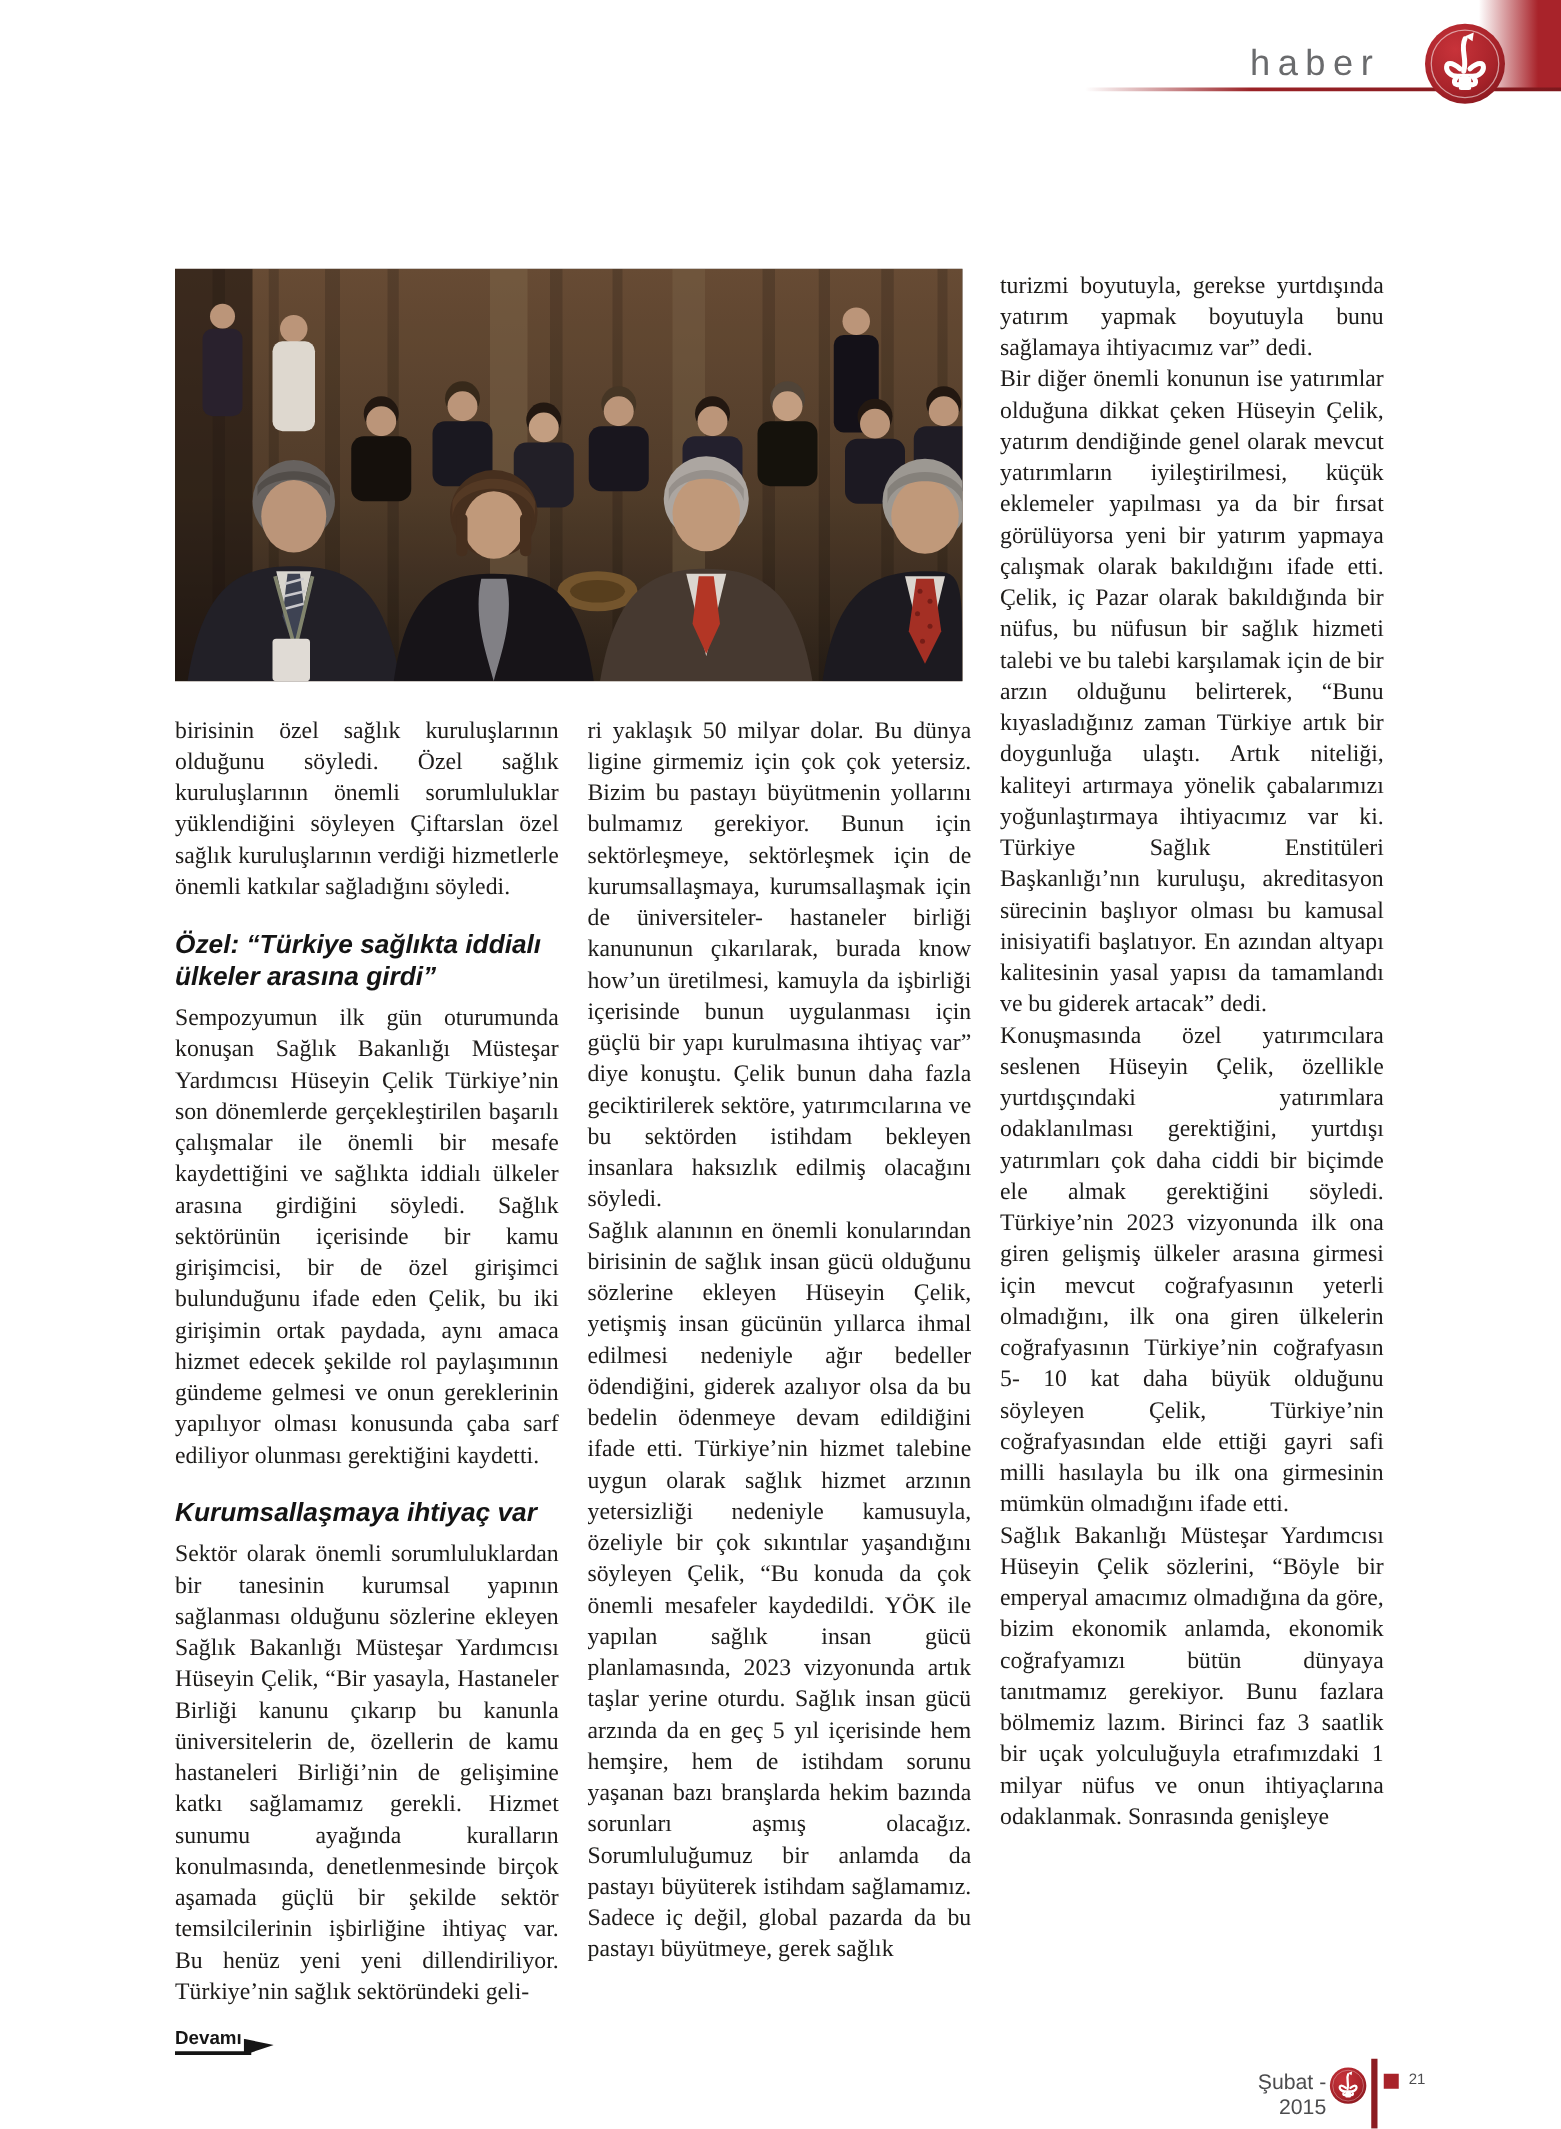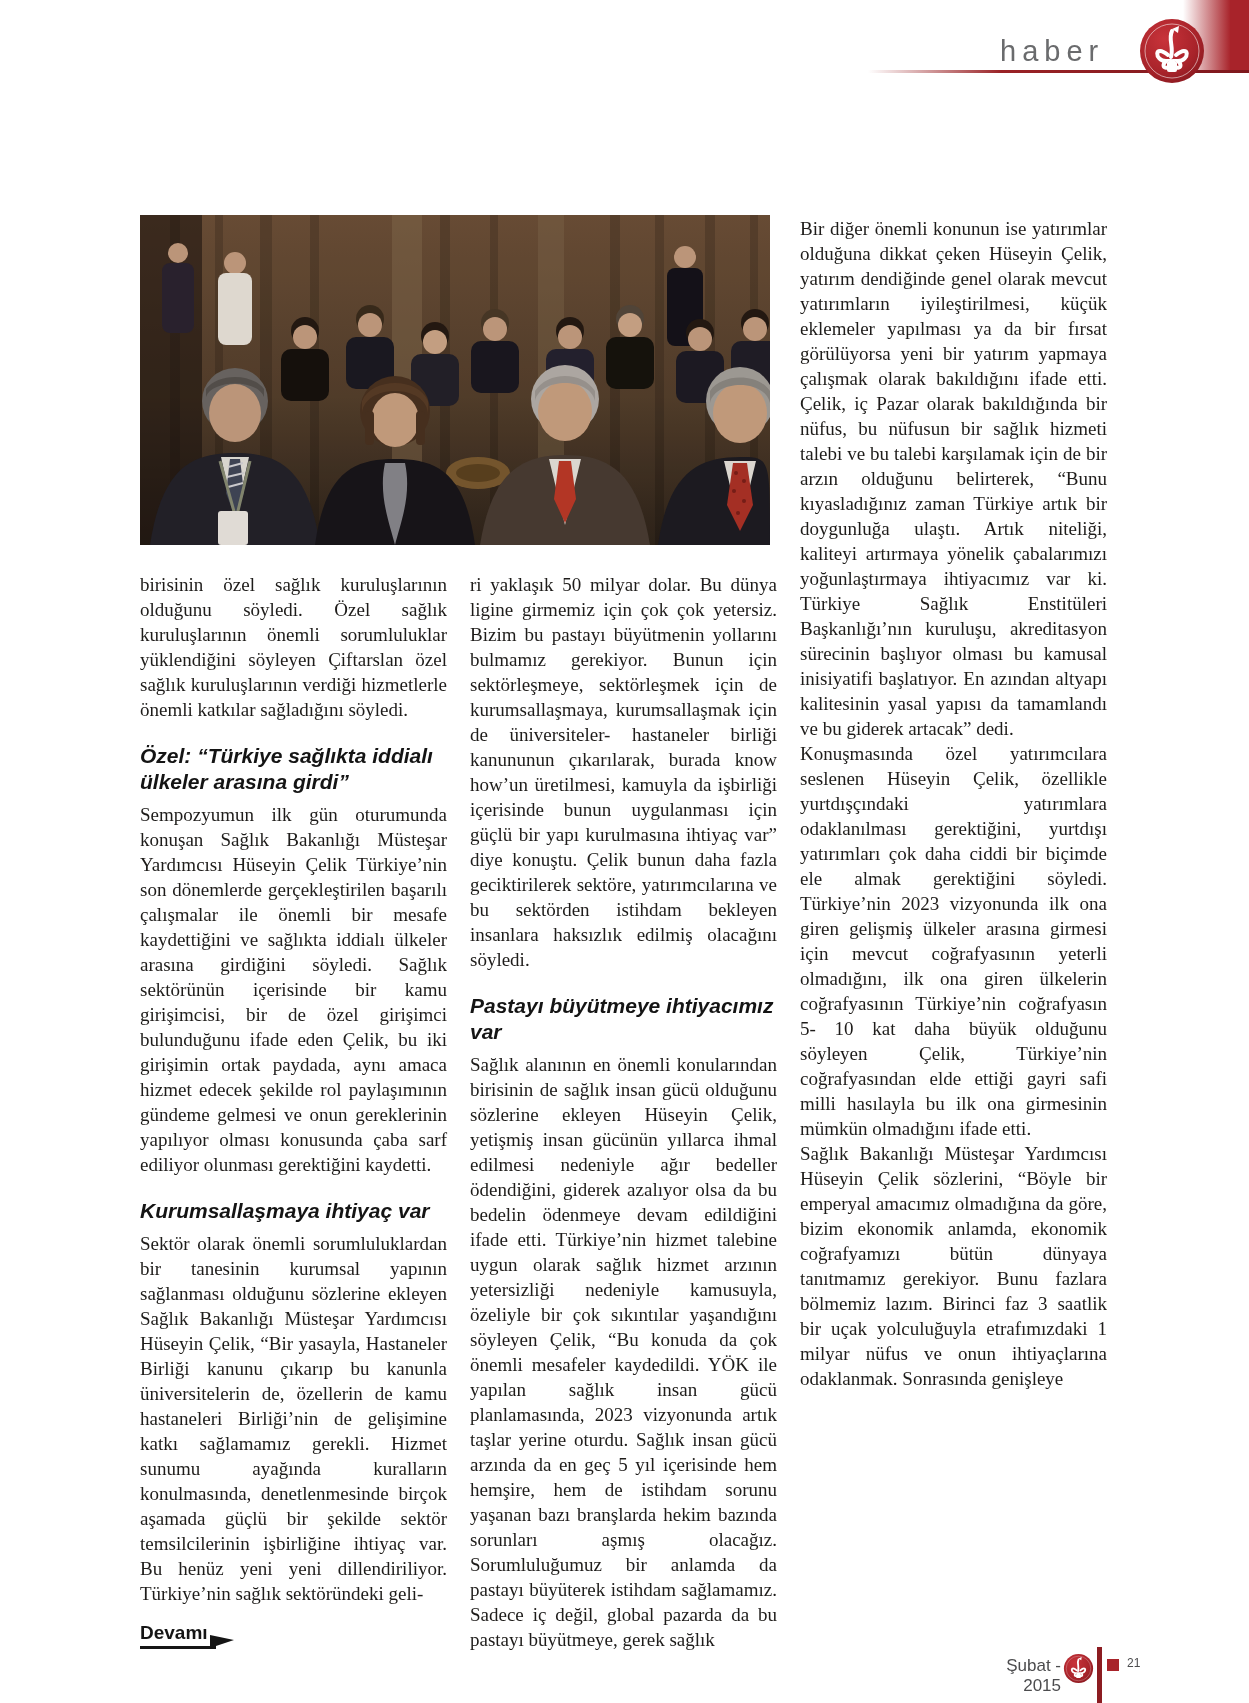--- a/index.html
+++ b/index.html
@@ -41,21 +41,21 @@
     font-family:"Liberation Sans", sans-serif; font-style:italic; font-weight:bold;
     font-size:21px; line-height:26px; margin:21px 0 7px 0; text-align:left; color:#141414;
   }
   .col-left   { left:140px; top:572px; }
   .col-middle { left:470px; top:572px; }
   .col-right  { left:800px; top:216px; }
 
   
   .continued {
     position:absolute; left:140px; top:1622px;
-    font-family:"Liberation Sans", sans-serif; font-size:19px; font-weight:bold; color:#151515;
+    font-family:"Liberation Sans", sans-serif; font-size:15px; font-weight:bold; color:#151515;
   }
   .continued .lbl {
     display:inline-block; border-bottom:3px solid #151515; padding:0 8px 2px 0;
   }
   .continued svg { vertical-align:-9px; margin-left:-6px; }
   .footer-issue {
     position:absolute; left:973px; top:1656px; width:88px; text-align:right;
     font-family:"Liberation Sans", sans-serif; font-size:17px; color:#4c4c4e;
   }
   .footer-bar   { position:absolute; left:1097px; top:1647px; width:5px; height:56px; background:#8c1c21; }
@@ -231,25 +231,25 @@
   <div class="col col-left">
     <p>birisinin özel sağlık kuruluşlarının olduğunu söyledi. Özel sağlık kuruluşlarının önemli sorumluluklar yüklendiğini söyleyen Çiftarslan özel sağlık kuruluşlarının verdiği hizmetlerle önemli katkılar sağladığını söyledi.</p>
     <div class="heading">Özel: “Türkiye sağlıkta iddialı ülkeler arasına girdi”</div>
     <p>Sempozyumun ilk gün oturumunda konuşan Sağlık Bakanlığı Müsteşar Yardımcısı Hüseyin Çelik Türkiye’nin son dönemlerde gerçekleştirilen başarılı çalışmalar ile önemli bir mesafe kaydettiğini ve sağlıkta iddialı ülkeler arasına girdiğini söyledi. Sağlık sektörünün içerisinde bir kamu girişimcisi, bir de özel girişimci bulunduğunu ifade eden Çelik, bu iki girişimin ortak paydada, aynı amaca hizmet edecek şekilde rol paylaşımının gündeme gelmesi ve onun gereklerinin yapılıyor olması konusunda çaba sarf ediliyor olunması gerektiğini kaydetti.</p>
     <div class="heading">Kurumsallaşmaya ihtiyaç var</div>
     <p>Sektör olarak önemli sorumluluklardan bir tanesinin kurumsal yapının sağlanması olduğunu sözlerine ekleyen Sağlık Bakanlığı Müsteşar Yardımcısı Hüseyin Çelik, “Bir yasayla, Hastaneler Birliği kanunu çıkarıp bu kanunla üniversitelerin de, özellerin de kamu hastaneleri Birliği’nin de gelişimine katkı sağlamamız gerekli. Hizmet sunumu ayağında kuralların konulmasında, denetlenmesinde birçok aşamada güçlü bir şekilde sektör temsilcilerinin işbirliğine ihtiyaç var. Bu henüz yeni yeni dillendiriliyor. Türkiye’nin sağlık sektöründeki geli-</p>
   </div>
 
   <div class="col col-middle">
     <p>ri yaklaşık 50 milyar dolar. Bu dünya ligine girmemiz için çok çok yetersiz. Bizim bu pastayı büyütmenin yollarını bulmamız gerekiyor. Bunun için sektörleşmeye, sektörleşmek için de kurumsallaşmaya, kurumsallaşmak için de üniversiteler- hastaneler birliği kanununun çıkarılarak, burada know how’un üretilmesi, kamuyla da işbirliği içerisinde bunun uygulanması için güçlü bir yapı kurulmasına ihtiyaç var” diye konuştu. Çelik bunun daha fazla geciktirilerek sektöre, yatırımcılarına ve bu sektörden istihdam bekleyen insanlara haksızlık edilmiş olacağını söyledi.</p>
-    <div class="heading">Pastayı büyütmeye ihtiyacımız var</div>
     <p>Sağlık alanının en önemli konularından birisinin de sağlık insan gücü olduğunu sözlerine ekleyen Hüseyin Çelik, yetişmiş insan gücünün yıllarca ihmal edilmesi nedeniyle ağır bedeller ödendiğini, giderek azalıyor olsa da bu bedelin ödenmeye devam edildiğini ifade etti. Türkiye’nin hizmet talebine uygun olarak sağlık hizmet arzının yetersizliği nedeniyle kamusuyla, özeliyle bir çok sıkıntılar yaşandığını söyleyen Çelik, “Bu konuda da çok önemli mesafeler kaydedildi. YÖK ile yapılan sağlık insan gücü planlamasında, 2023 vizyonunda artık taşlar yerine oturdu. Sağlık insan gücü arzında da en geç 5 yıl içerisinde hem hemşire, hem de istihdam sorunu yaşanan bazı branşlarda hekim bazında sorunları aşmış olacağız. Sorumluluğumuz bir anlamda da pastayı büyüterek istihdam sağlamamız. Sadece iç değil, global pazarda da bu pastayı büyütmeye, gerek sağlık</p>
   </div>
 
   <div class="col col-right">
+    <p>turizmi boyutuyla, gerekse yurtdışında yatırım yapmak boyutuyla bunu sağlamaya ihtiyacımız var” dedi.</p>
     <p>Bir diğer önemli konunun ise yatırımlar olduğuna dikkat çeken Hüseyin Çelik, yatırım dendiğinde genel olarak mevcut yatırımların iyileştirilmesi, küçük eklemeler yapılması ya da bir fırsat görülüyorsa yeni bir yatırım yapmaya çalışmak olarak bakıldığını ifade etti. Çelik, iç Pazar olarak bakıldığında bir nüfus, bu nüfusun bir sağlık hizmeti talebi ve bu talebi karşılamak için de bir arzın olduğunu belirterek, “Bunu kıyasladığınız zaman Türkiye artık bir doygunluğa ulaştı. Artık niteliği, kaliteyi artırmaya yönelik çabalarımızı yoğunlaştırmaya ihtiyacımız var ki. Türkiye Sağlık Enstitüleri Başkanlığı’nın kuruluşu, akreditasyon sürecinin başlıyor olması bu kamusal inisiyatifi başlatıyor. En azından altyapı kalitesinin yasal yapısı da tamamlandı ve bu giderek artacak” dedi.</p>
     <p>Konuşmasında özel yatırımcılara seslenen Hüseyin Çelik, özellikle yurtdışçındaki yatırımlara odaklanılması gerektiğini, yurtdışı yatırımları çok daha ciddi bir biçimde ele almak gerektiğini söyledi. Türkiye’nin 2023 vizyonunda ilk ona giren gelişmiş ülkeler arasına girmesi için mevcut coğrafyasının yeterli olmadığını, ilk ona giren ülkelerin coğrafyasının Türkiye’nin coğrafyasın 5- 10 kat daha büyük olduğunu söyleyen Çelik, Türkiye’nin coğrafyasından elde ettiği gayri safi milli hasılayla bu ilk ona girmesinin mümkün olmadığını ifade etti.</p>
     <p>Sağlık Bakanlığı Müsteşar Yardımcısı Hüseyin Çelik sözlerini, “Böyle bir emperyal amacımız olmadığına da göre, bizim ekonomik anlamda, ekonomik coğrafyamızı bütün dünyaya tanıtmamız gerekiyor. Bunu fazlara bölmemiz lazım. Birinci faz 3 saatlik bir uçak yolculuğuyla etrafımızdaki 1 milyar nüfus ve onun ihtiyaçlarına odaklanmak. Sonrasında genişleye</p>
   </div>
 
   <div class="continued">
     <span class="lbl">Devamı</span><svg width="24" height="13">
         <polygon points="0,0 24,5 0,13" fill="#151515"></polygon>
       </svg>
   </div>

